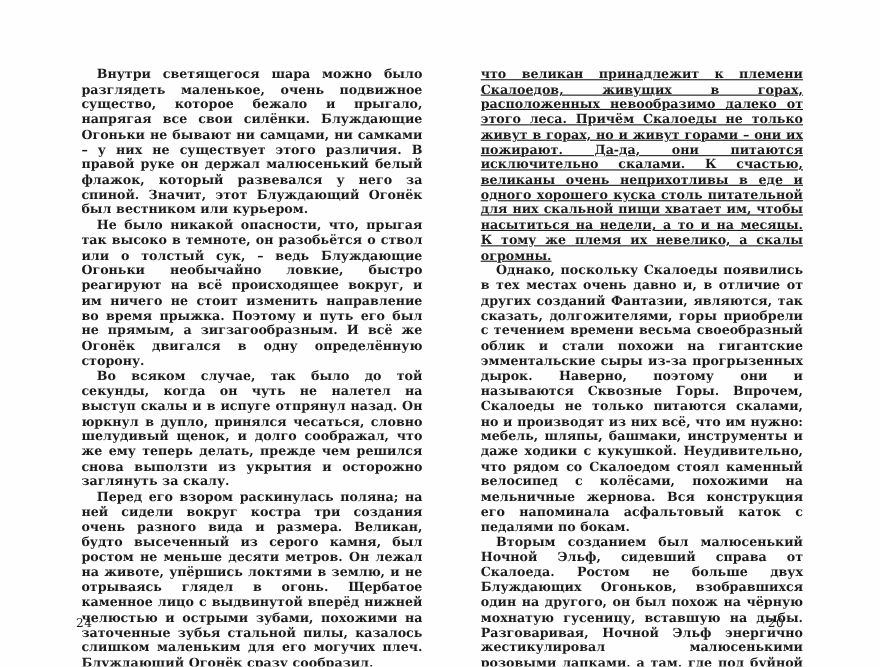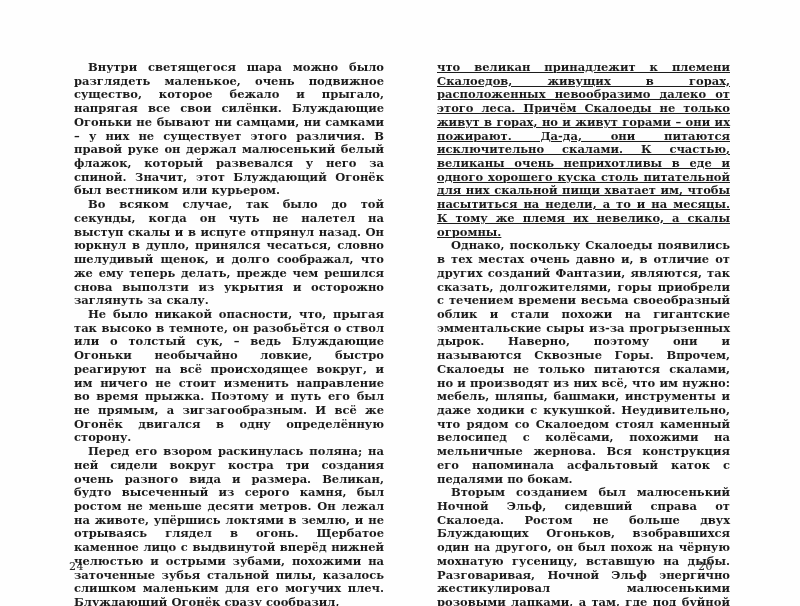--- a/index.html
+++ b/index.html
@@ -69,22 +69,22 @@
   .folio-right { right: 87px; }
 </style>
 </head>
 <body>
 
 <div class="spread">
 
   <div class="page page-left">
     <div class="text-block">
       <p class="para">Внутри светящегося шара можно было разглядеть маленькое, очень подвижное существо, которое бежало и прыгало, напрягая все свои силёнки. Блуждающие Огоньки не бывают ни самцами, ни самками – у них не существует этого различия. В правой руке он держал малюсенький белый флажок, который развевался у него за спиной. Значит, этот Блуждающий Огонёк был вестником или курьером.</p>
+      <p class="para">Не было никакой опасности, что, прыгая так высоко в темноте, он разобьётся о ствол или о толстый сук, – ведь Блуждающие Огоньки необычайно ловкие, быстро реагируют на всё происходящее вокруг, и им ничего не стоит изменить направление во время прыжка. Поэтому и путь его был не прямым, а зигзагообразным. И всё же Огонёк двигался в одну определённую сторону.</p>
       <p class="para">Во всяком случае, так было до той секунды, когда он чуть не налетел на выступ скалы и в испуге отпрянул назад. Он юркнул в дупло, принялся чесаться, словно шелудивый щенок, и долго соображал, что же ему теперь делать, прежде чем решился снова выползти из укрытия и осторожно заглянуть за скалу.</p>
-      <p class="para">Не было никакой опасности, что, прыгая так высоко в темноте, он разобьётся о ствол или о толстый сук, – ведь Блуждающие Огоньки необычайно ловкие, быстро реагируют на всё происходящее вокруг, и им ничего не стоит изменить направление во время прыжка. Поэтому и путь его был не прямым, а зигзагообразным. И всё же Огонёк двигался в одну определённую сторону.</p>
       <p class="para">Перед его взором раскинулась поляна; на ней сидели вокруг костра три создания очень разного вида и размера. Великан, будто высеченный из серого камня, был ростом не меньше десяти метров. Он лежал на животе, упёршись локтями в землю, и не отрываясь глядел в огонь. Щербатое каменное лицо с выдвинутой вперёд нижней челюстью и острыми зубами, похожими на заточенные зубья стальной пилы, казалось слишком маленьким для его могучих плеч. Блуждающий Огонёк сразу сообразил,</p>
     </div>
     <div class="folio folio-left">24</div>
   </div>
 
   <div class="page page-right">
     <div class="text-block">
       <p class="para no-indent">что великан принадлежит к племени Скалоедов, живущих в горах, расположенных невообразимо далеко от этого леса. Причём Скалоеды не только живут в горах, но и живут горами – они их пожирают. Да-да, они питаются исключительно скалами. К счастью, великаны очень неприхотливы в еде и одного хорошего куска столь питательной для них скальной пищи хватает им, чтобы насытиться на недели, а то и на месяцы. К тому же племя их невелико, а скалы огромны.</p>
       <p class="para">Однако, поскольку Скалоеды появились в тех местах очень давно и, в отличие от других созданий Фантазии, являются, так сказать, долгожителями, горы приобрели с течением времени весьма своеобразный облик и стали похожи на гигантские эмментальские сыры из-за прогрызенных дырок. Наверно, поэтому они и называются Сквозные Горы. Впрочем, Скалоеды не только питаются скалами, но и производят из них всё, что им нужно: мебель, шляпы, башмаки, инструменты и даже ходики с кукушкой. Неудивительно, что рядом со Скалоедом стоял каменный велосипед с колёсами, похожими на мельничные жернова. Вся конструкция его напоминала асфальтовый каток с педалями по бокам.</p>
       <p class="para">Вторым созданием был малюсенький Ночной Эльф, сидевший справа от Скалоеда. Ростом не больше двух Блуждающих Огоньков, взобравшихся один на другого, он был похож на чёрную мохнатую гусеницу, вставшую на дыбы. Разговаривая, Ночной Эльф энергично жестикулировал малюсенькими розовыми лапками, а там, где под буйной чёрной гривой находилась, по-видимому, его голова, посверкивали, будто две луны, круглые глазища.</p>

